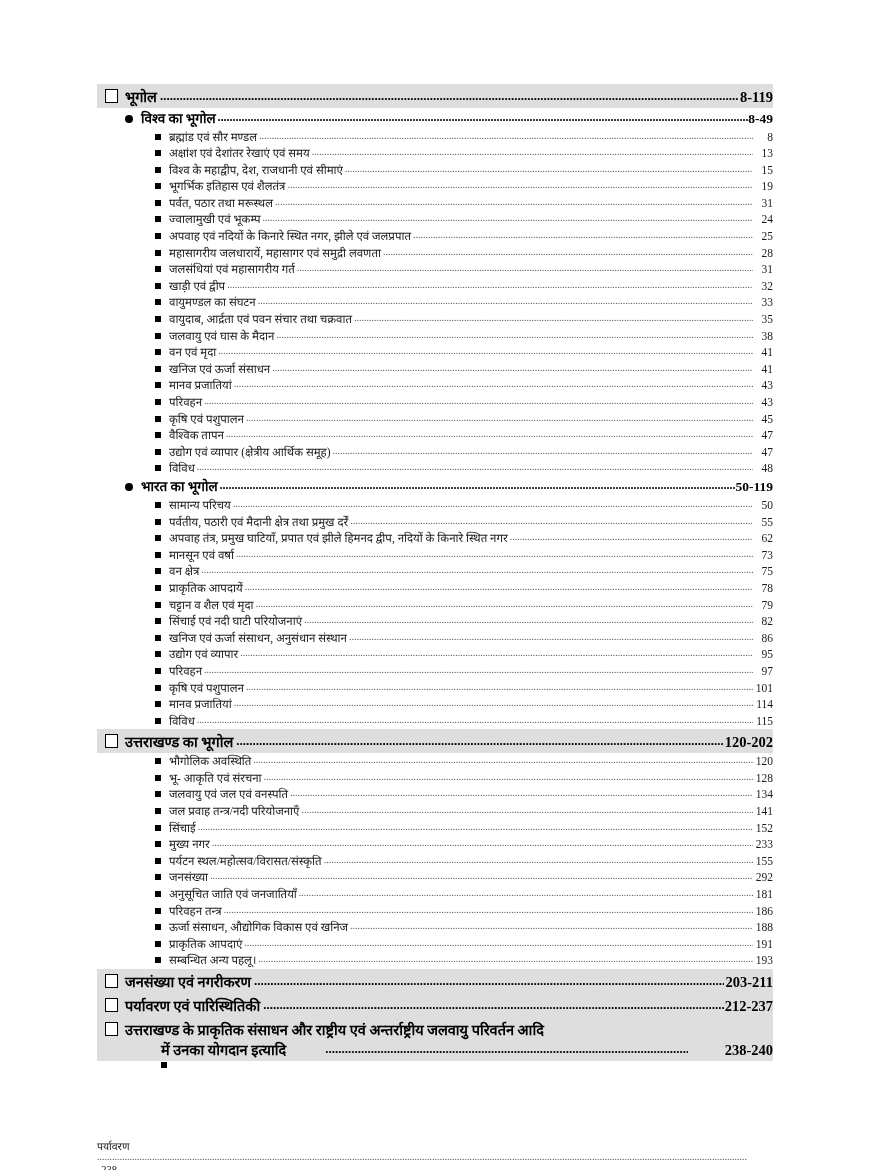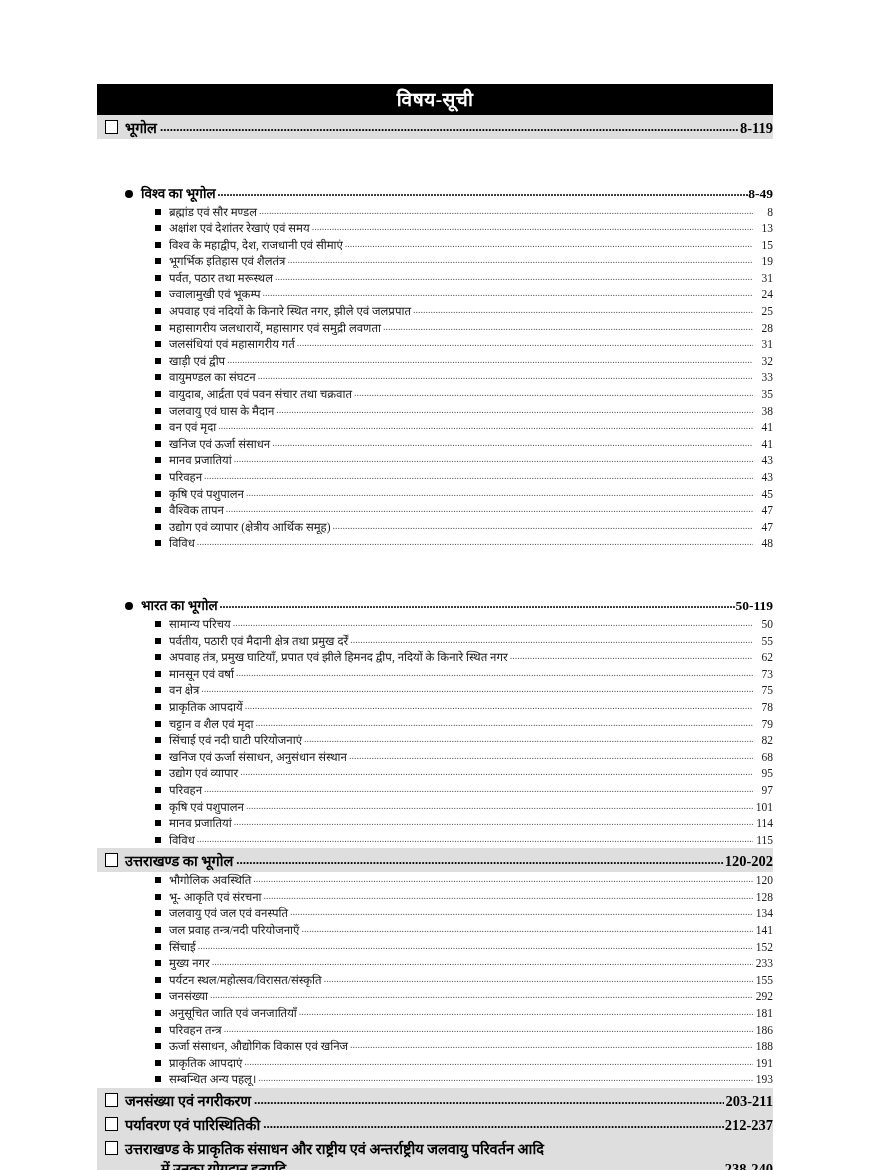--- a/index.html
+++ b/index.html
@@ -114,21 +114,21 @@
     line-height: 1;
   }
   .dot {
     display: inline-block;
     width: 8px;
     height: 8px;
     border-radius: 50%;
     background: #000;
     vertical-align: 0px;
   }
-  .lvl2 .label { flex: 0 0 auto; padding-right: 2px; white-space: nowrap; margin-top: 44px; }
+  .lvl2 .label { flex: 0 0 auto; padding-right: 2px; white-space: nowrap; }
   .lvl2 .leader { font-size: 12px; }
   .lvl2 .pg { flex: 0 0 auto; font-size: 13.5px; font-weight: bold; white-space: nowrap; text-align: center; }
 
   
   .lvl3 {
     font-size: 11.5px;
     font-weight: normal;
     padding: 0.5px 0;
     min-height: 16.6px;
     color: #1a1a1a;
@@ -191,21 +191,20 @@
     position: absolute;
     right: 0;
     text-align: right;
   }
 </style>
 </head>
 <body>
 
 <div id="page">
 
-  <div class="title-bar">विषय-सूची</div>
 
   <div id="toc-list">
       <div class="row lvl1">
         <span class="marker"><span class="sqbox"></span></span>
         <span class="label">भूगोल</span>
         <span class="leader">....................................................................................................................................................................................................................................................................</span>
         <span class="pg">8-119</span>
       </div>
       <div class="row lvl2">
         <span class="marker"><span class="dot"></span></span>
@@ -390,21 +389,21 @@
       <div class="row lvl3">
         <span class="marker"><span class="sq"></span></span>
         <span class="label">सिंचाई एवं नदी घाटी परियोजनाएं</span>
         <span class="leader">....................................................................................................................................................................................................................................................................</span>
         <span class="pg">82</span>
       </div>
       <div class="row lvl3">
         <span class="marker"><span class="sq"></span></span>
         <span class="label">खनिज एवं ऊर्जा संसाधन, अनुसंधान संस्थान</span>
         <span class="leader">....................................................................................................................................................................................................................................................................</span>
-        <span class="pg">68</span>
+        <span class="pg">86</span>
       </div>
       <div class="row lvl3">
         <span class="marker"><span class="sq"></span></span>
         <span class="label">उद्योग एवं व्यापार</span>
         <span class="leader">....................................................................................................................................................................................................................................................................</span>
         <span class="pg">95</span>
       </div>
       <div class="row lvl3">
         <span class="marker"><span class="sq"></span></span>
         <span class="label">परिवहन</span>

